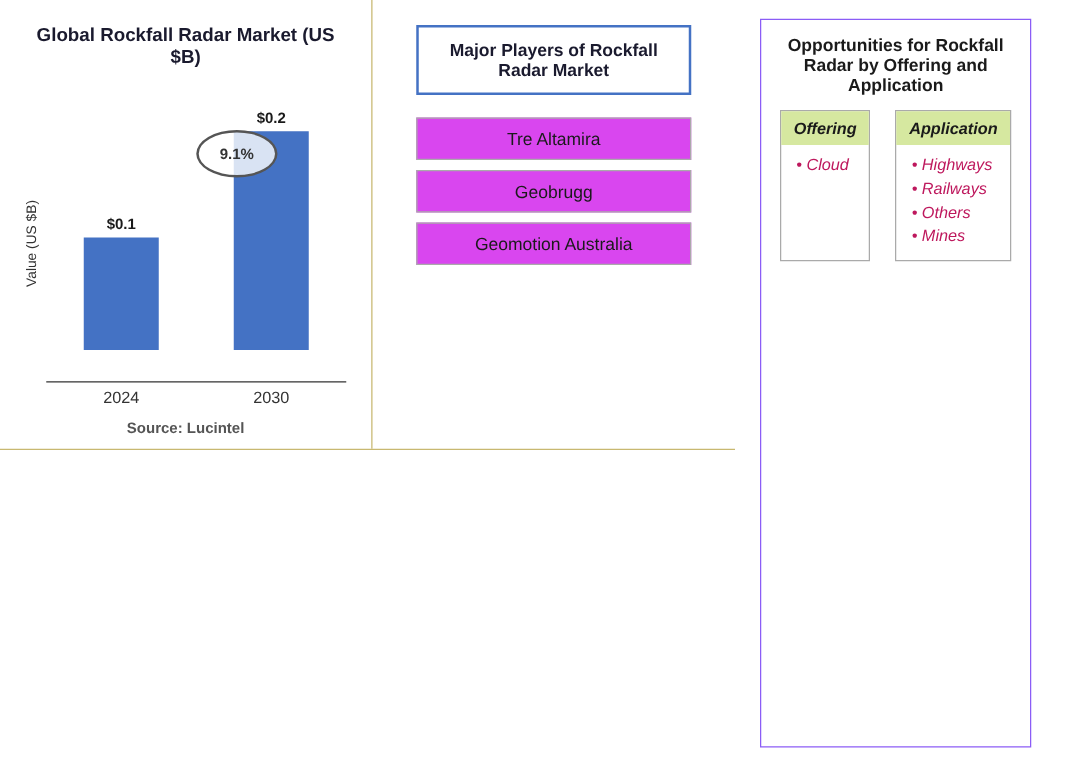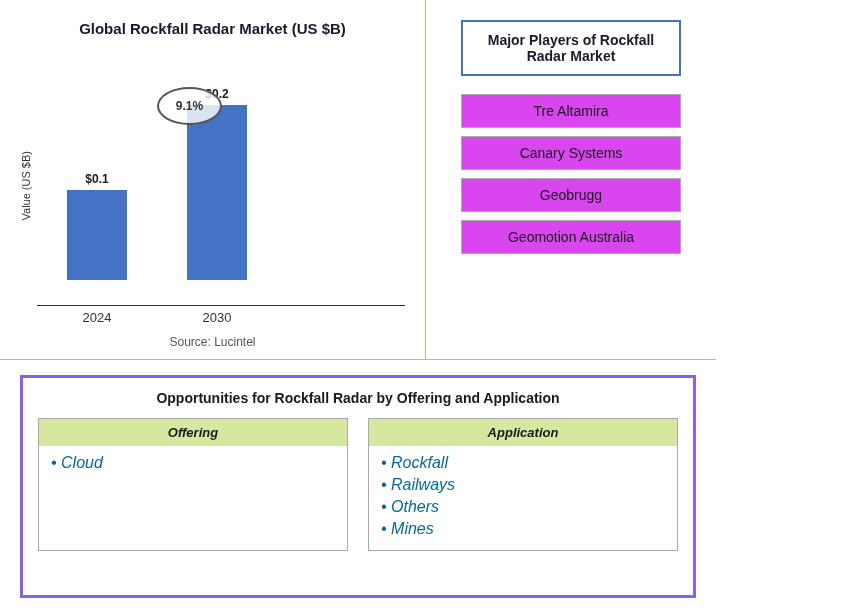--- a/index.html
+++ b/index.html
@@ -8,21 +8,21 @@
       height: 613px;
       background: #ffffff;
       font-family: Arial, sans-serif;
       overflow: hidden;
     }
 
     .main-container {
       width: 716px;
       height: 613px;
       display: flex;
-      flex-direction: column;
+      flex-direction: row;
     }
 
     
     .top-section {
       display: flex;
       flex-direction: row;
       height: 360px;
       border-bottom: 1px solid #c8b870;
     }
 
@@ -128,21 +128,21 @@
       align-items: center;
       justify-content: center;
       font-size: 12px;
       font-weight: bold;
       color: #333;
       background: rgba(255,255,255,0.8);
     }
 
     .source-text {
       font-size: 12px;
-      font-weight: normal;
+      font-weight: bold;
       color: #555;
       margin-top: 5px;
       text-align: center;
     }
 
     
     .right-panel {
       width: 290px;
       padding: 20px 20px;
       display: flex;
@@ -172,21 +172,21 @@
       background: #d946ef;
     }
 
     
     .bottom-section {
       padding: 15px 20px;
       flex: 1;
     }
 
     .opportunities-box {
-      border: 3px solid #8b5cf6;
+      border: 1px solid #8b5cf6;
       padding: 12px 15px;
       height: 100%;
     }
 
     .opportunities-title {
       font-size: 14px;
       font-weight: bold;
       color: #1a1a1a;
       text-align: center;
       margin-bottom: 12px;
@@ -212,22 +212,22 @@
       font-weight: bold;
       color: #1a1a1a;
       padding: 6px 10px;
     }
 
     .column-content {
       padding: 8px 12px;
     }
 
     .column-item {
-      font-size: 16px;
-      color: #0369a1;
+      font-size: 13px;
+      color: #be185d;
       margin-bottom: 4px;
     }
 
     .axis-line {
       width: 100%;
       height: 1px;
       background: #333;
       margin-bottom: 0;
     }
   </style>
@@ -268,42 +268,41 @@
       </div>
       <div class="source-text">Source: Lucintel</div>
     </div>
 
     <div class="right-panel">
       <div class="players-title">
         <span>Major Players of Rockfall</span><br>
         <span>Radar Market</span>
       </div>
       <div class="player-item">Tre Altamira</div>
-      <div class="player-item">Canary Systems</div>
       <div class="player-item">Geobrugg</div>
       <div class="player-item">Geomotion Australia</div>
     </div>
   </div>
 
   <div class="bottom-section">
     <div class="opportunities-box">
       <div class="opportunities-title">Opportunities for Rockfall Radar by Offering and Application</div>
       <div class="two-columns">
 
         <div class="column-box">
           <div class="column-header">Offering</div>
           <div class="column-content">
             <div class="column-item">• Cloud</div>
           </div>
         </div>
 
         <div class="column-box">
           <div class="column-header">Application</div>
           <div class="column-content">
-            <div class="column-item">• Rockfall</div>
+            <div class="column-item">• Highways</div>
             <div class="column-item">• Railways</div>
             <div class="column-item">• Others</div>
             <div class="column-item">• Mines</div>
           </div>
         </div>
       </div>
     </div>
   </div>
 </div>
 

